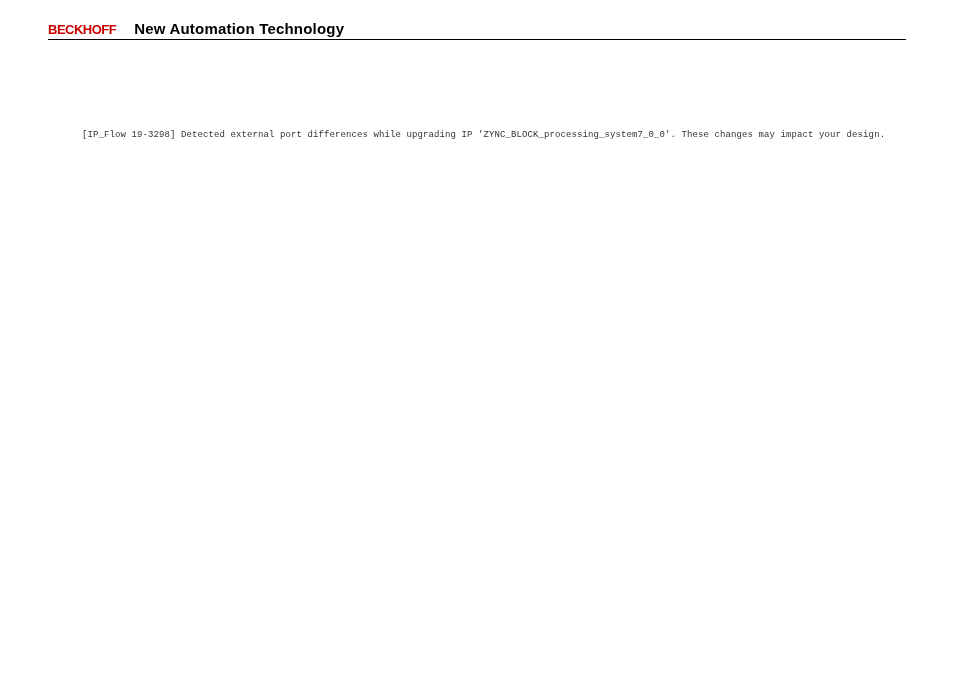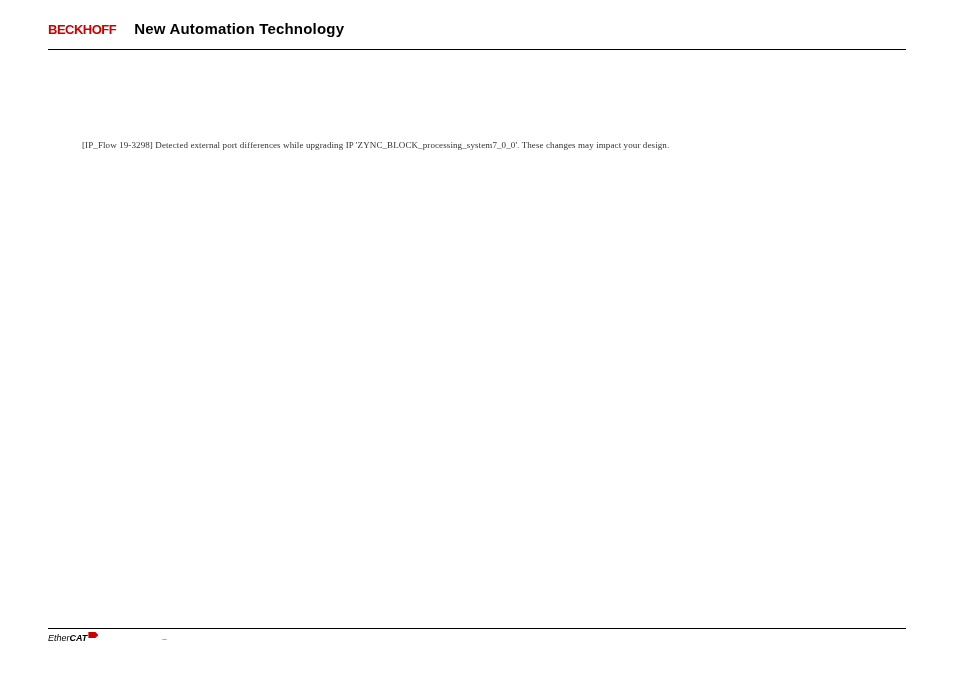--- a/index.html
+++ b/index.html
@@ -12,21 +12,21 @@
     }
     .page {
       padding: 20px 48px 0 48px;
       height: 100%;
       position: relative;
     }
     .header {
       display: flex;
       align-items: baseline;
       border-bottom: 1.5px solid #000;
-      padding-bottom: 12px;
+      padding-bottom: 2px;
       margin-bottom: 0;
     }
     .brand {
       color: #c00;
       font-weight: 800;
       letter-spacing: -0.5px;
       font-size: 13px;
       margin-right: 6px;
     }
     .tagline {
@@ -41,21 +41,21 @@
       padding-left: 34px;
       padding-right: 10px;
     }
     .mono {
       font-family: "Courier New", Courier, monospace;
       font-size: 9px;
       color: #333;
       white-space: pre-wrap;
       letter-spacing: 0.1px;
     }
-    .line1 { margin-bottom: 62px; font-family: Liberation Serif, serif; }
+    .line1 { margin-bottom: 62px; }
     .footer {
       position: absolute;
       bottom: 32px;
       left: 48px;
       right: 48px;
       border-top: 1.5px solid #000;
       padding-top: 4px;
       display: flex;
       align-items: center;
     }
@@ -97,21 +97,13 @@
 <div class="page">
   <div class="header">
     <span class="brand">BECKHOFF</span>
     <span class="tagline">New Automation Technology</span>
   </div>
 
   <div class="content">
     <div class="mono line1">[IP_Flow 19-3298] Detected external port differences while upgrading IP 'ZYNC_BLOCK_processing_system7_0_0'. These changes may impact your design.</div>
   </div>
 
-  <div class="footer">
-    <span class="ether-logo">
-      <span class="ether-text">Ether</span>
-        <span class="ether-cat">CAT</span>
-        <span class="ether-mark"></span>
-    </span>
-    <span class="page-dash">–</span>
-  </div>
 </div>
 
 </body></html>

